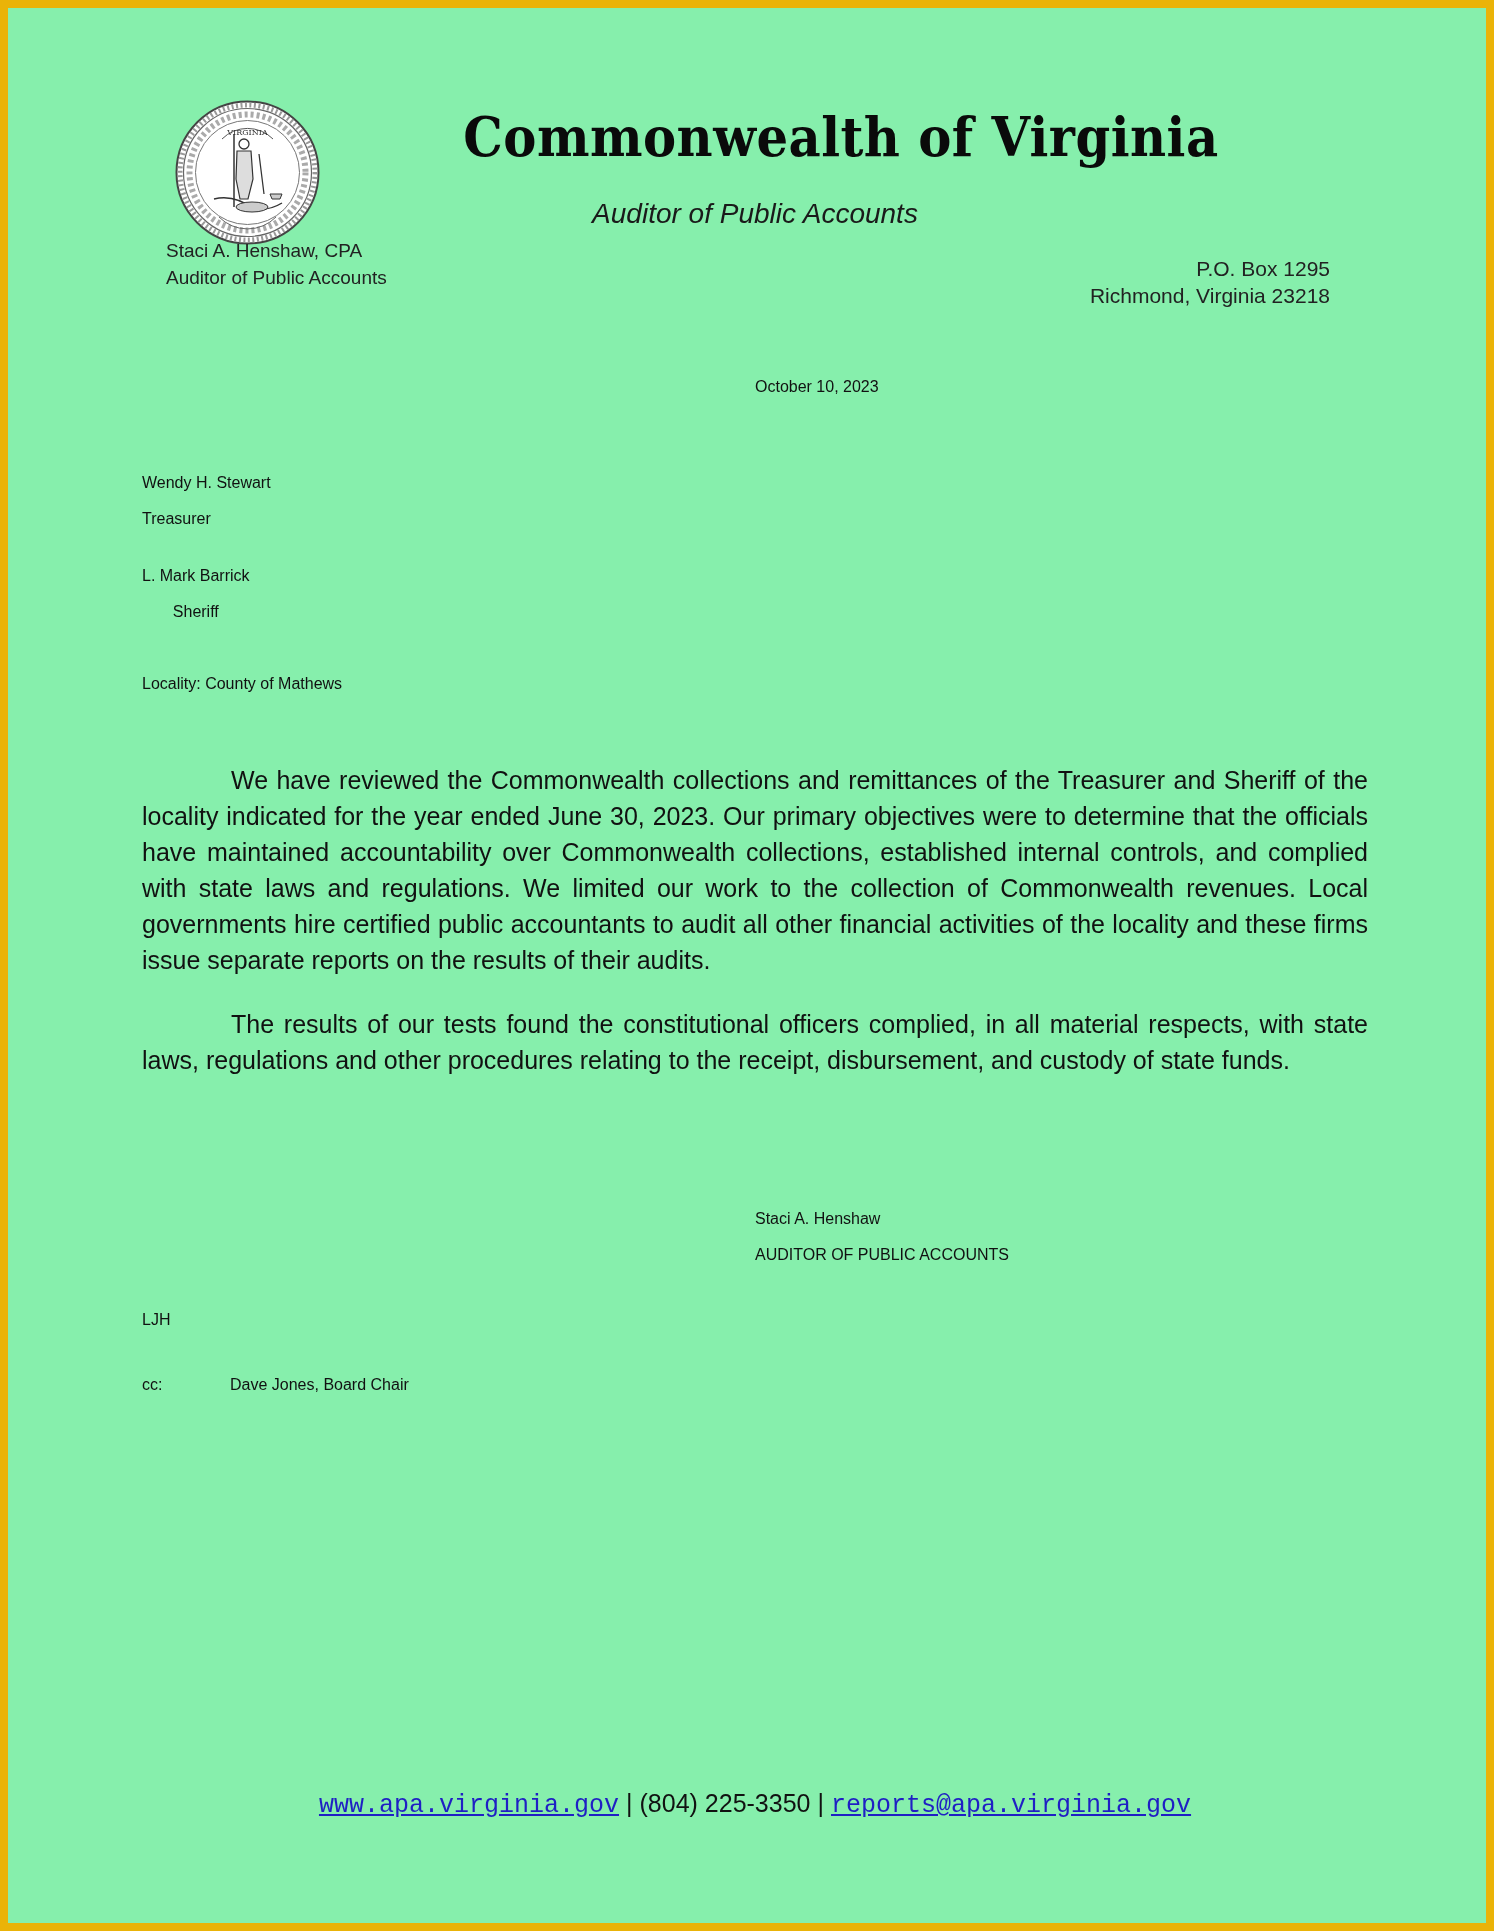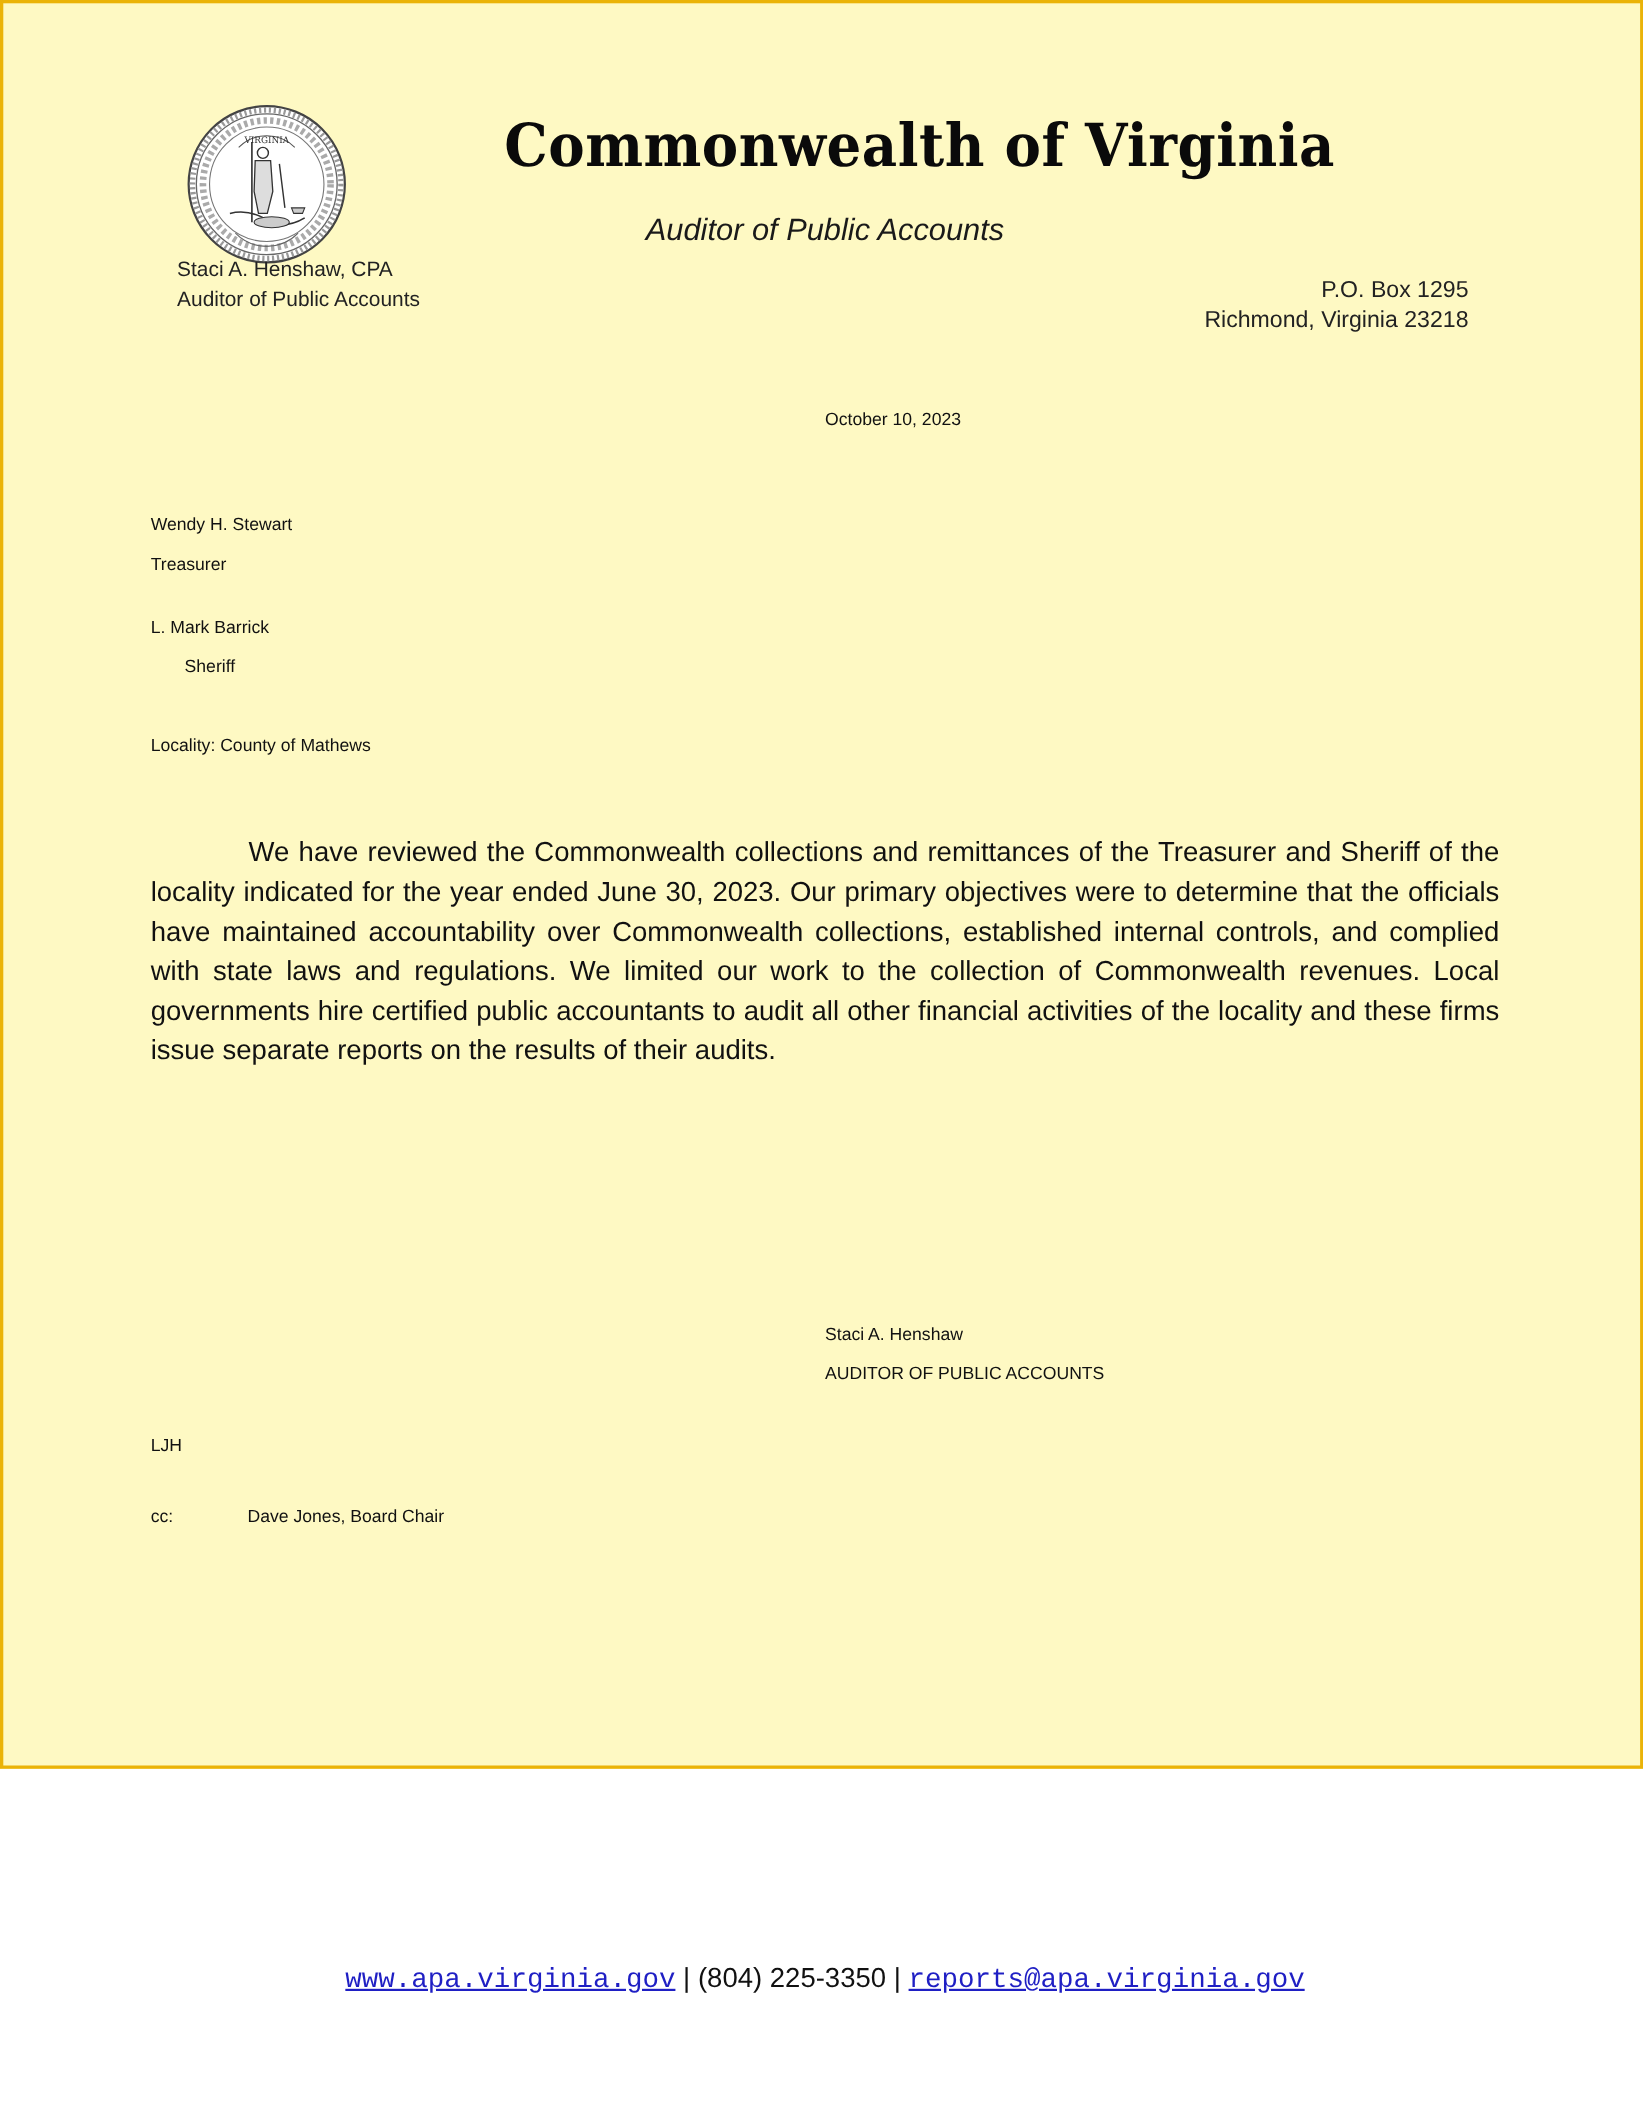--- a/index.html
+++ b/index.html
@@ -2,22 +2,22 @@
 <html><head>
   <meta charset="utf-8">
   <style>
     html, body { margin: 0; padding: 0; background: #ffffff; }
     body {
       width: 1494px; height: 1931px; position: relative; overflow: hidden;
       font-family: "Liberation Sans", "DejaVu Sans", sans-serif;
       color: #111111;
     }
     .page {
-      position: absolute; left: 0; top: 0; width: 1494px; height: 1608px;
-      box-sizing: border-box; border: 3px solid #eab308; background: #fef9c3;
+      position: absolute; left: 0; top: 0; width: 1494px; height: 1931px;
+      box-sizing: border-box; border: 8px solid #eab308; background: #86efac;
     }
     .abs { position: absolute; white-space: nowrap; }
 
     
     .seal { left: 166px; top: 91px; width: 147px; height: 147px; }
 
     
     .lh-title {
       left: 430px; top: 97px; width: 634px; text-align: center;
       font-family: "DejaVu Serif", "Liberation Serif", serif;
@@ -105,20 +105,21 @@
     <div>Wendy H. Stewart</div>
     <div>Treasurer</div>
   </div>
   <div class="abs txt addr a2">
     <div>L. Mark Barrick</div>
     <div>Sheriff</div>
   </div>
   <div class="abs txt addr a3">Locality: County of Mathews</div>
 
   <p class="para p1" style="margin:0">We have reviewed the Commonwealth collections and remittances of the Treasurer and Sheriff of the locality indicated for the year ended June 30, 2023.  Our primary objectives were to determine that the officials have maintained accountability over Commonwealth collections, established internal controls, and complied with state laws and regulations.  We limited our work to the collection of Commonwealth revenues. Local governments hire certified public accountants to audit all other financial activities of the locality and these firms issue separate reports on the results of their audits.</p>
+  <p class="para p2" style="margin:0">The results of our tests found the constitutional officers complied, in all material respects, with state laws, regulations and other procedures relating to the receipt, disbursement, and custody of state funds.</p>
 
   <div class="abs txt sig">
     <div>Staci A. Henshaw</div>
     <div>AUDITOR OF PUBLIC ACCOUNTS</div>
   </div>
 
   <div class="abs txt initials">LJH</div>
 
   <div class="abs txt cc-label">cc:</div>
   <div class="abs txt cc-list">

